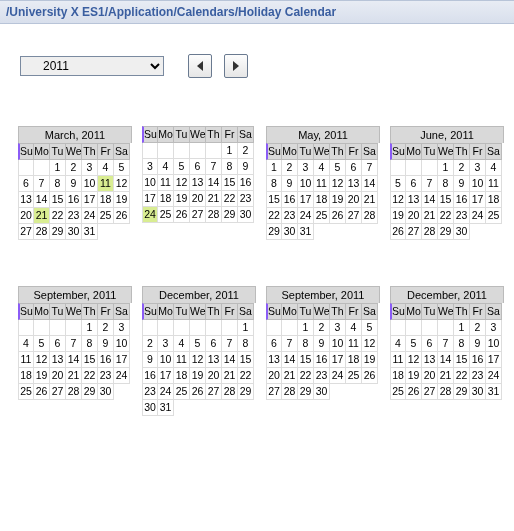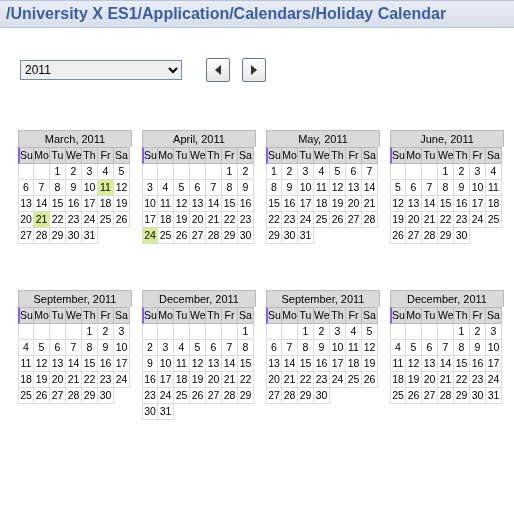--- a/index.html
+++ b/index.html
@@ -9,33 +9,33 @@
     font-size: 11px;
     background: #fff;
     width: 514px;
   }
   .breadcrumb {
     background: linear-gradient(#e8ecf4, #d8dfec);
     border-top: 1px solid #b8c4d8;
     border-bottom: 1px solid #b8c4d8;
     padding: 4px 6px;
     color: #3a5ea0;
-    font-size: 16px;
+    font-size: 12px;
     font-weight: bold;
   }
   .controls {
     margin: 30px 0 0 20px;
     display: flex;
     align-items: center;
     gap: 24px;
   }
   .year-select {
     font-size: 12px;
-    padding: 1px 0;
-    width: 162px;
+    padding: 1px 18px;
+    width: 144px;
     border: 1px solid #7a8aa0;
   }
   .nav-btns { display:flex; gap:12px; }
   .nav-btn {
     width: 22px;
     height: 22px;
     border: 1px solid #6a7a90;
     background: linear-gradient(#fdfdfd,#e6e6e6);
     border-radius: 2px;
     display:flex;
@@ -162,21 +162,20 @@
         <div class="cell">27</div>
         <div class="cell">28</div>
         <div class="cell">29</div>
         <div class="cell">30</div>
         <div class="cell">31</div>
         <div class="cell empty-trail"></div>
         <div class="cell empty-trail"></div>
       </div>
     </div>
     <div class="month">
-      <div class="month-title">April, 2011</div>
       <div class="dow-row">
         <div class="cell">Su</div>
         <div class="cell">Mo</div>
         <div class="cell">Tu</div>
         <div class="cell">We</div>
         <div class="cell">Th</div>
         <div class="cell">Fr</div>
         <div class="cell">Sa</div>
       </div>
       <div class="wk-row">

